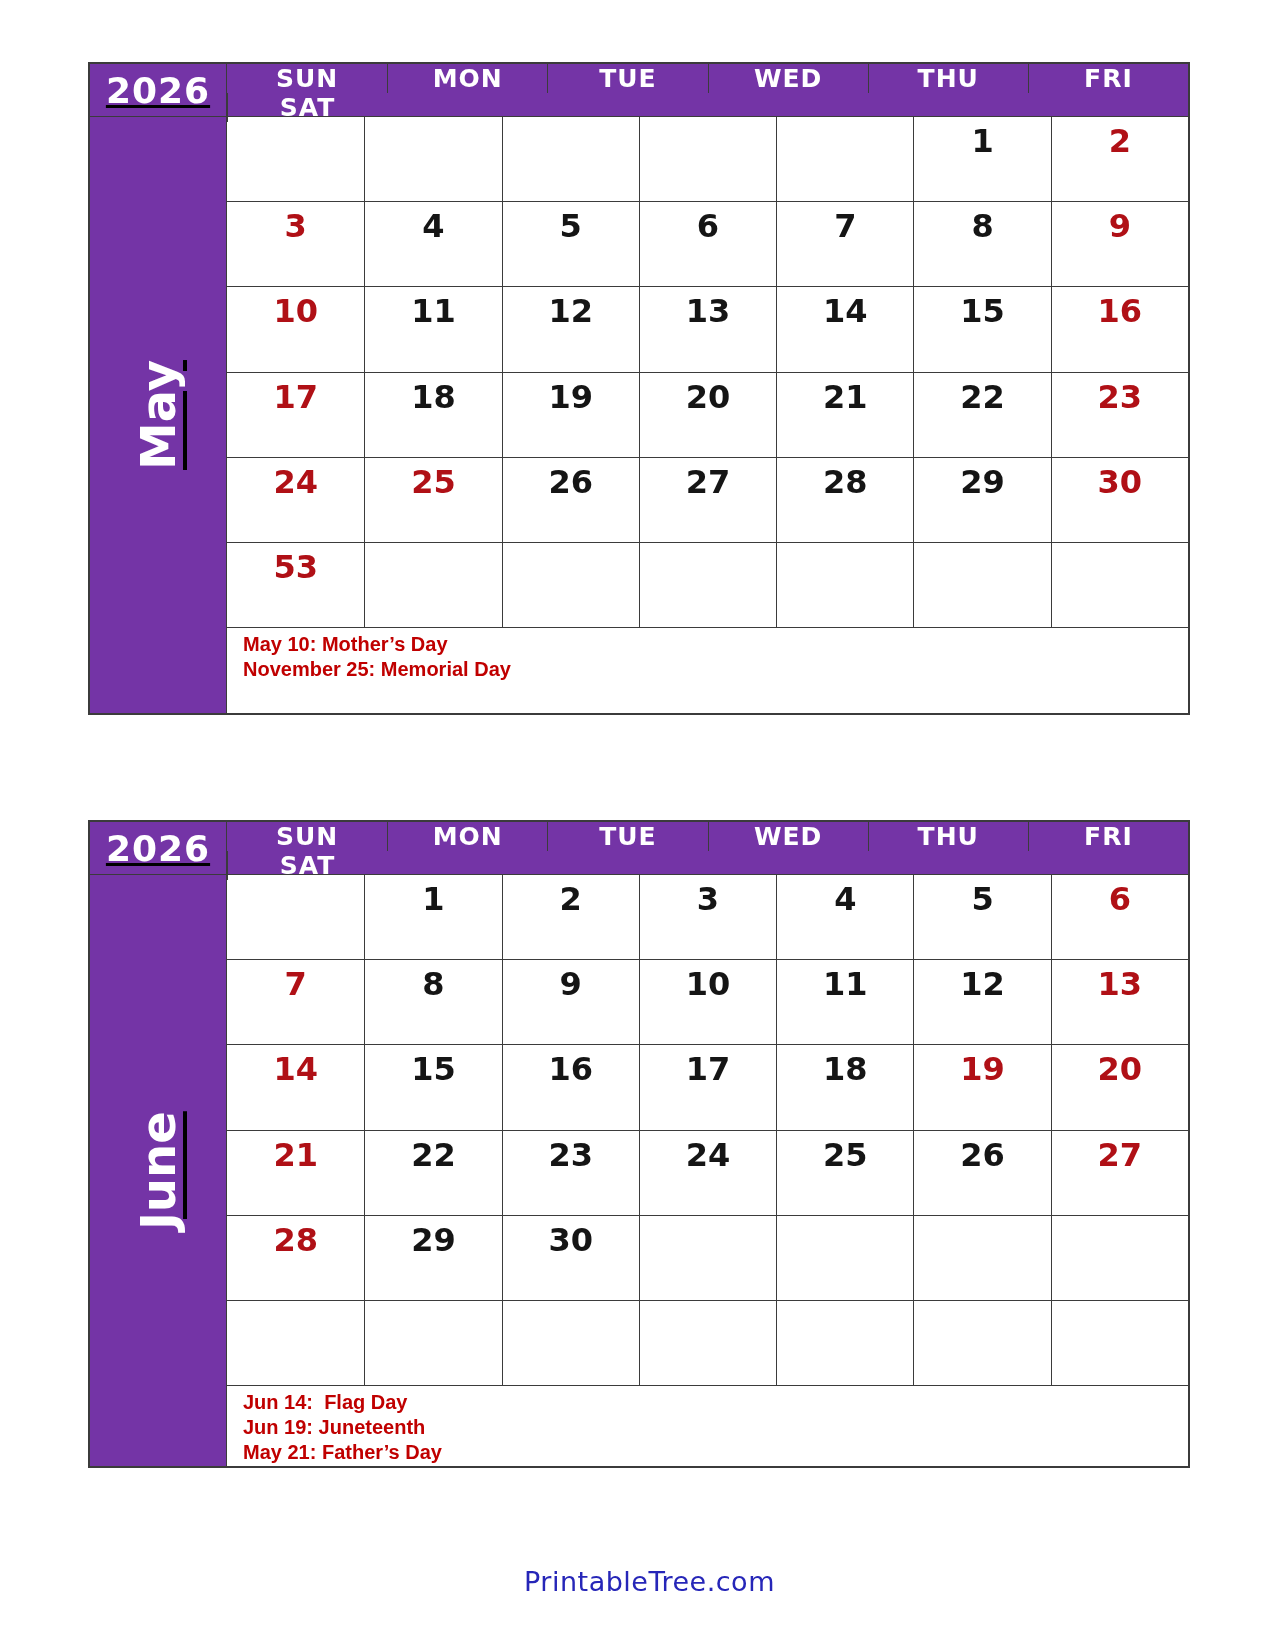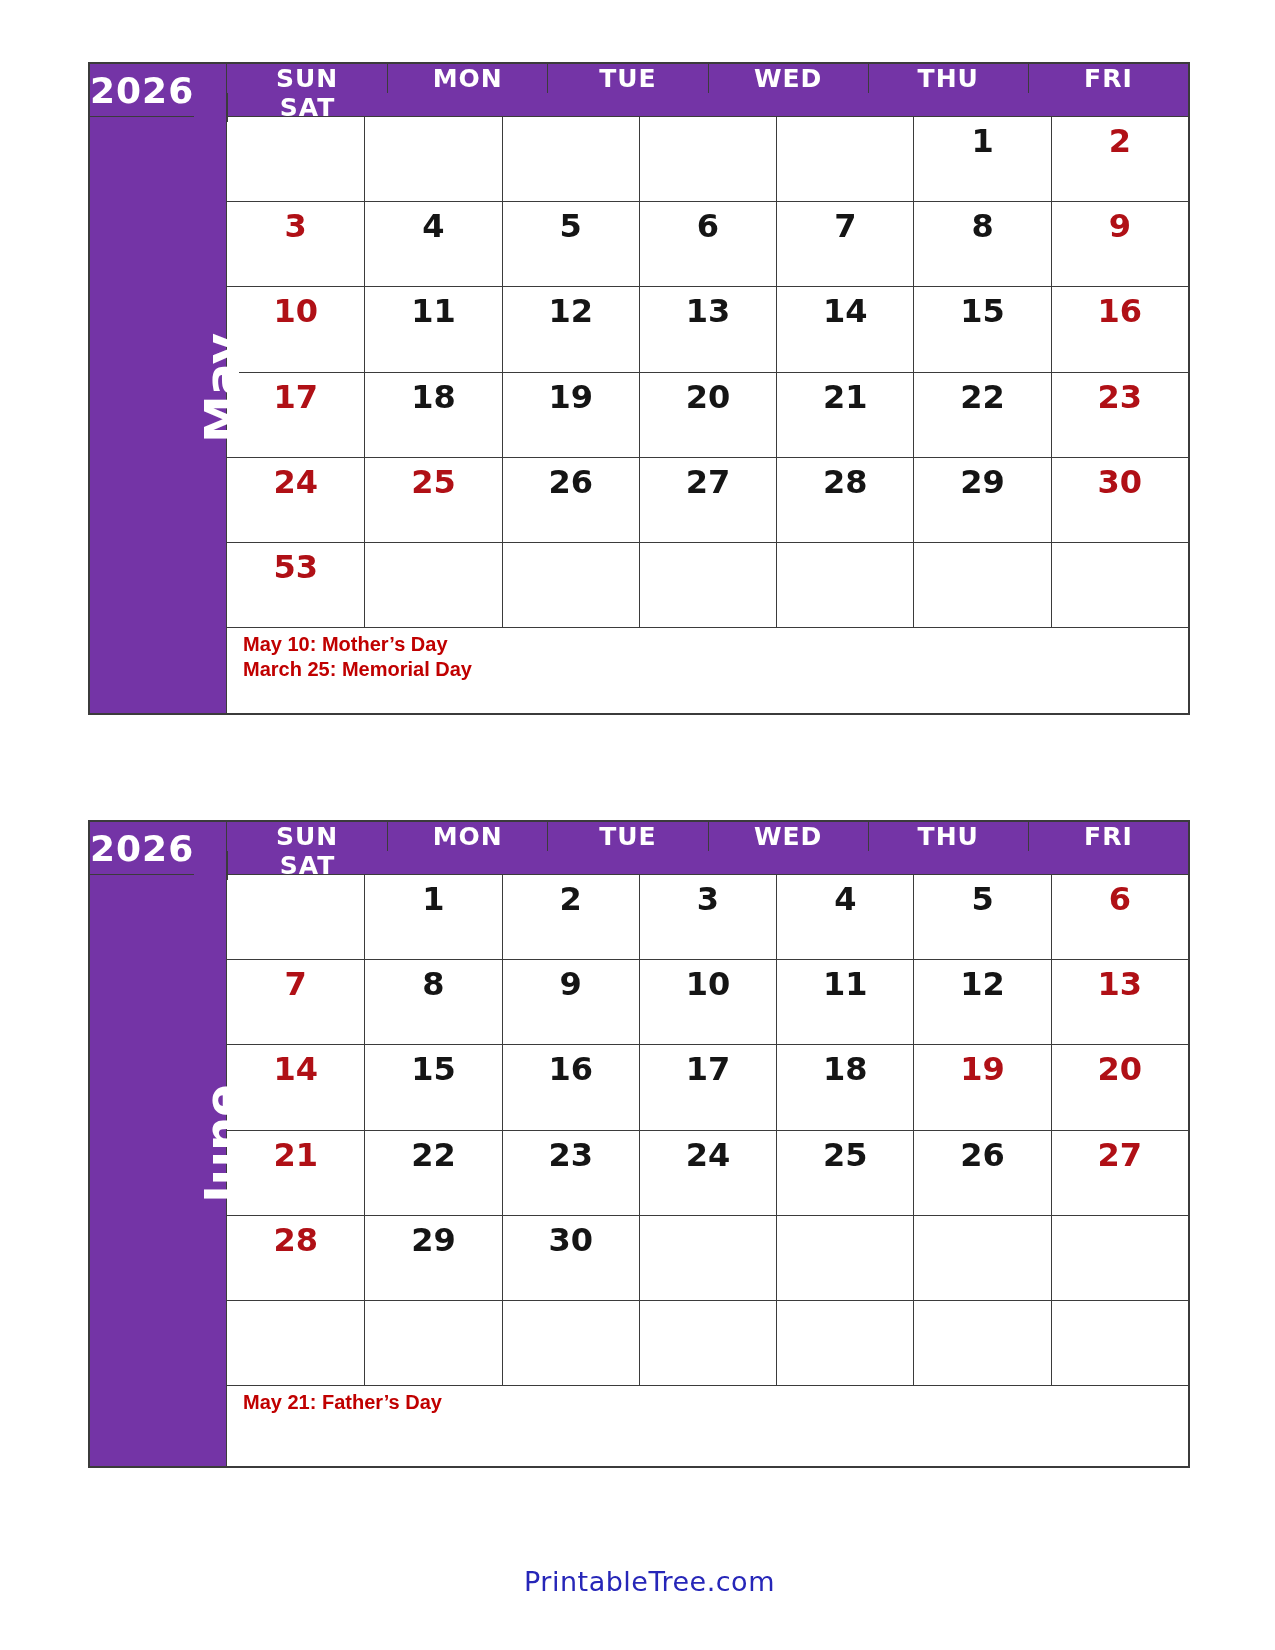--- a/index.html
+++ b/index.html
@@ -12,22 +12,22 @@
     --white:#ffffff;
   }
   *{box-sizing:border-box;margin:0;padding:0;}
   html,body{width:1275px;height:1650px;background:#fff;overflow:hidden;}
   .page{position:relative;width:1275px;height:1650px;background:#fff;
         font-family:"DejaVu Sans",sans-serif;}
   .calendar{position:absolute;left:88px;width:1102px;border:2px solid var(--grid);
             display:flex;background:#fff;}
   .cal-0{top:62px;height:653px;}
   .cal-1{top:820px;height:648px;}
-  .month-col{width:137px;background:var(--purple);display:flex;flex-direction:row;
-             border-right:1px solid var(--grid);}
+  .month-col{width:137px;background:var(--purple);display:flex;flex-direction:column;
+             border-right:1px solid var(--grid);text-decoration:underline;}
   .year-cell{height:53px;border-bottom:1px solid var(--grid);display:flex;
              align-items:center;justify-content:center;color:var(--white);
              font-weight:bold;font-size:36px;letter-spacing:1px;}
   .month-name{flex:1;display:flex;align-items:center;justify-content:center;
               color:var(--white);font-weight:bold;font-size:48px;
               writing-mode:vertical-rl;transform:rotate(180deg);}
   .grid-area{flex:1;display:flex;flex-direction:column;}
   .weekday-row{height:53px;background:var(--purple);display:grid;
                grid-template-columns:repeat(6,1fr);border-bottom:1px solid var(--grid);}
   .weekday-cell{display:flex;align-items:center;justify-content:center;
@@ -121,21 +121,21 @@
               <div class="day-cell"><span class="day-num"></span></div>
               <div class="day-cell"><span class="day-num"></span></div>
               <div class="day-cell"><span class="day-num"></span></div>
               <div class="day-cell"><span class="day-num"></span></div>
               <div class="day-cell"><span class="day-num"></span></div>
               <div class="day-cell"><span class="day-num"></span></div>
             </div>
           </div>
       <div class="holiday-row">
             <div class="holiday-line">May 10: Mother’s Day</div>
-            <div class="holiday-line">March 25: Memorial Day</div>
+            <div class="holiday-line">November 25: Memorial Day</div>
           </div>
     </div>
   </div>
 
   <div class="calendar cal-1">
     <div class="month-col">
       <div class="year-cell">2026</div>
       <div class="month-name">June</div>
     </div>
     <div class="grid-area">
@@ -198,19 +198,21 @@
               <div class="day-cell"><span class="day-num"></span></div>
               <div class="day-cell"><span class="day-num"></span></div>
               <div class="day-cell"><span class="day-num"></span></div>
               <div class="day-cell"><span class="day-num"></span></div>
               <div class="day-cell"><span class="day-num"></span></div>
               <div class="day-cell"><span class="day-num"></span></div>
               <div class="day-cell"><span class="day-num"></span></div>
             </div>
           </div>
       <div class="holiday-row">
+            <div class="holiday-line">Jun 14:  Flag Day</div>
+            <div class="holiday-line">Jun 19: Juneteenth</div>
             <div class="holiday-line">May 21: Father’s Day</div>
           </div>
     </div>
   </div>
 </div>
   <div class="footer">PrintableTree.com</div>
 </div>
 
 </body></html>

